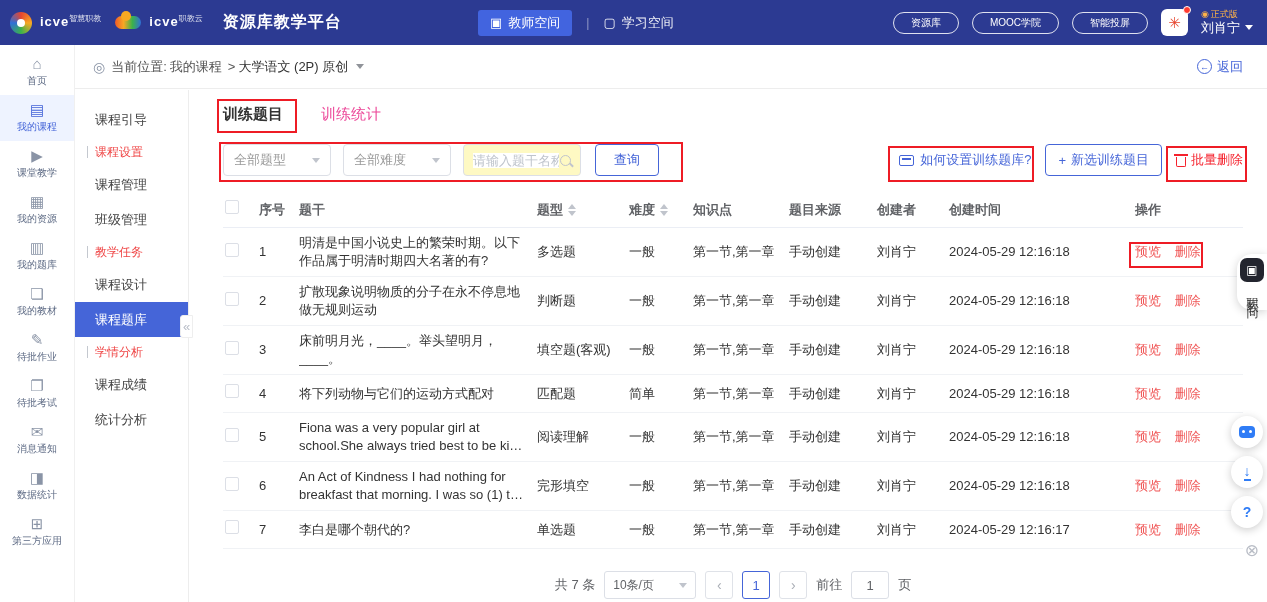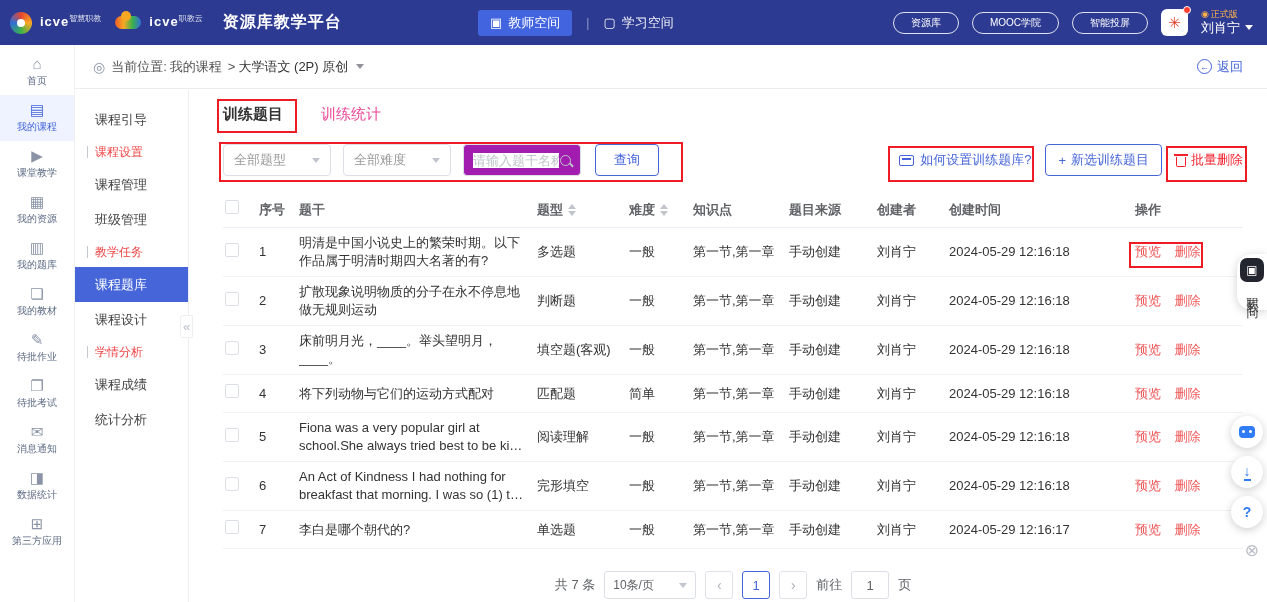--- a/index.html
+++ b/index.html
@@ -56,21 +56,21 @@
 
   
   .main { position:absolute; top:89px; left:189px; right:0; bottom:0; background:#fff; padding:10px 24px 0 34px; }
   .tabs { display:flex; gap:38px; padding:6px 0 14px 0; font-size:15px; }
   .tab { cursor:pointer; color:#ec4899; }
   .tab.active { color:#333; font-weight:bold; }
 
   .filter-row { display:flex; align-items:center; margin-top:6px; }
   .sel { width:108px; height:32px; border:1px solid #dcdfe6; border-radius:4px; display:flex; align-items:center; justify-content:space-between; padding:0 10px; color:#999; margin-right:12px; cursor:pointer; background:#fff; }
   .caret-down { width:0; height:0; border-left:4px solid transparent; border-right:4px solid transparent; border-top:5px solid #c0c4cc; }
-  .search-box { width:118px; height:32px; border:1px solid #dcdfe6; border-radius:4px; display:flex; align-items:center; justify-content:space-between; padding:0 9px; margin-right:14px; background:#a21caf; }
+  .search-box { width:118px; height:32px; border:1px solid #dcdfe6; border-radius:4px; display:flex; align-items:center; justify-content:space-between; padding:0 9px; margin-right:14px; background:#fef9c3; }
   .search-box input { border:none; outline:none; width:86px; font-size:13px; color:#333; font-family:inherit; }
   .search-box input::placeholder { color:#bfc4cc; }
   .icon-search { width:11px; height:11px; border:1.5px solid #c0c4cc; border-radius:50%; position:relative; flex:none; }
   .icon-search::after { content:''; position:absolute; width:5px; height:1.5px; background:#c0c4cc; transform:rotate(45deg); right:-4px; bottom:-1px; }
   .btn-query { width:64px; height:32px; border:1px solid #4565d8; color:#4565d8; border-radius:4px; background:#fff; font-size:13px; cursor:pointer; font-family:inherit; }
 
   .filter-right { margin-left:auto; display:flex; align-items:center; gap:14px; }
   .link-help { color:#4565d8; display:flex; align-items:center; gap:6px; cursor:pointer; white-space:nowrap; }
   .icon-board { width:15px; height:11px; border:1px solid #4565d8; border-radius:2px; position:relative; flex:none; }
   .icon-board::after { content:''; position:absolute; top:2px; left:2px; right:2px; height:2px; background:#4565d8; }
@@ -245,22 +245,22 @@
       <span>第三方应用</span>
     </div>
   </div>
 
   <div class="course-menu">
     <div class="cm-item">课程引导</div>
     <div class="cm-section">课程设置</div>
     <div class="cm-item">课程管理</div>
     <div class="cm-item">班级管理</div>
     <div class="cm-section">教学任务</div>
+    <div class="cm-item">课程设计</div>
     <div class="cm-item active">课程题库</div>
-    <div class="cm-item">课程设计</div>
     <div class="cm-section">学情分析</div>
     <div class="cm-item">课程成绩</div>
     <div class="cm-item">统计分析</div>
   </div>
   <span class="collapse-tab">«</span>
 
   <div class="main">
 
     <div class="tabs">
       <span class="tab active">训练题目</span>

